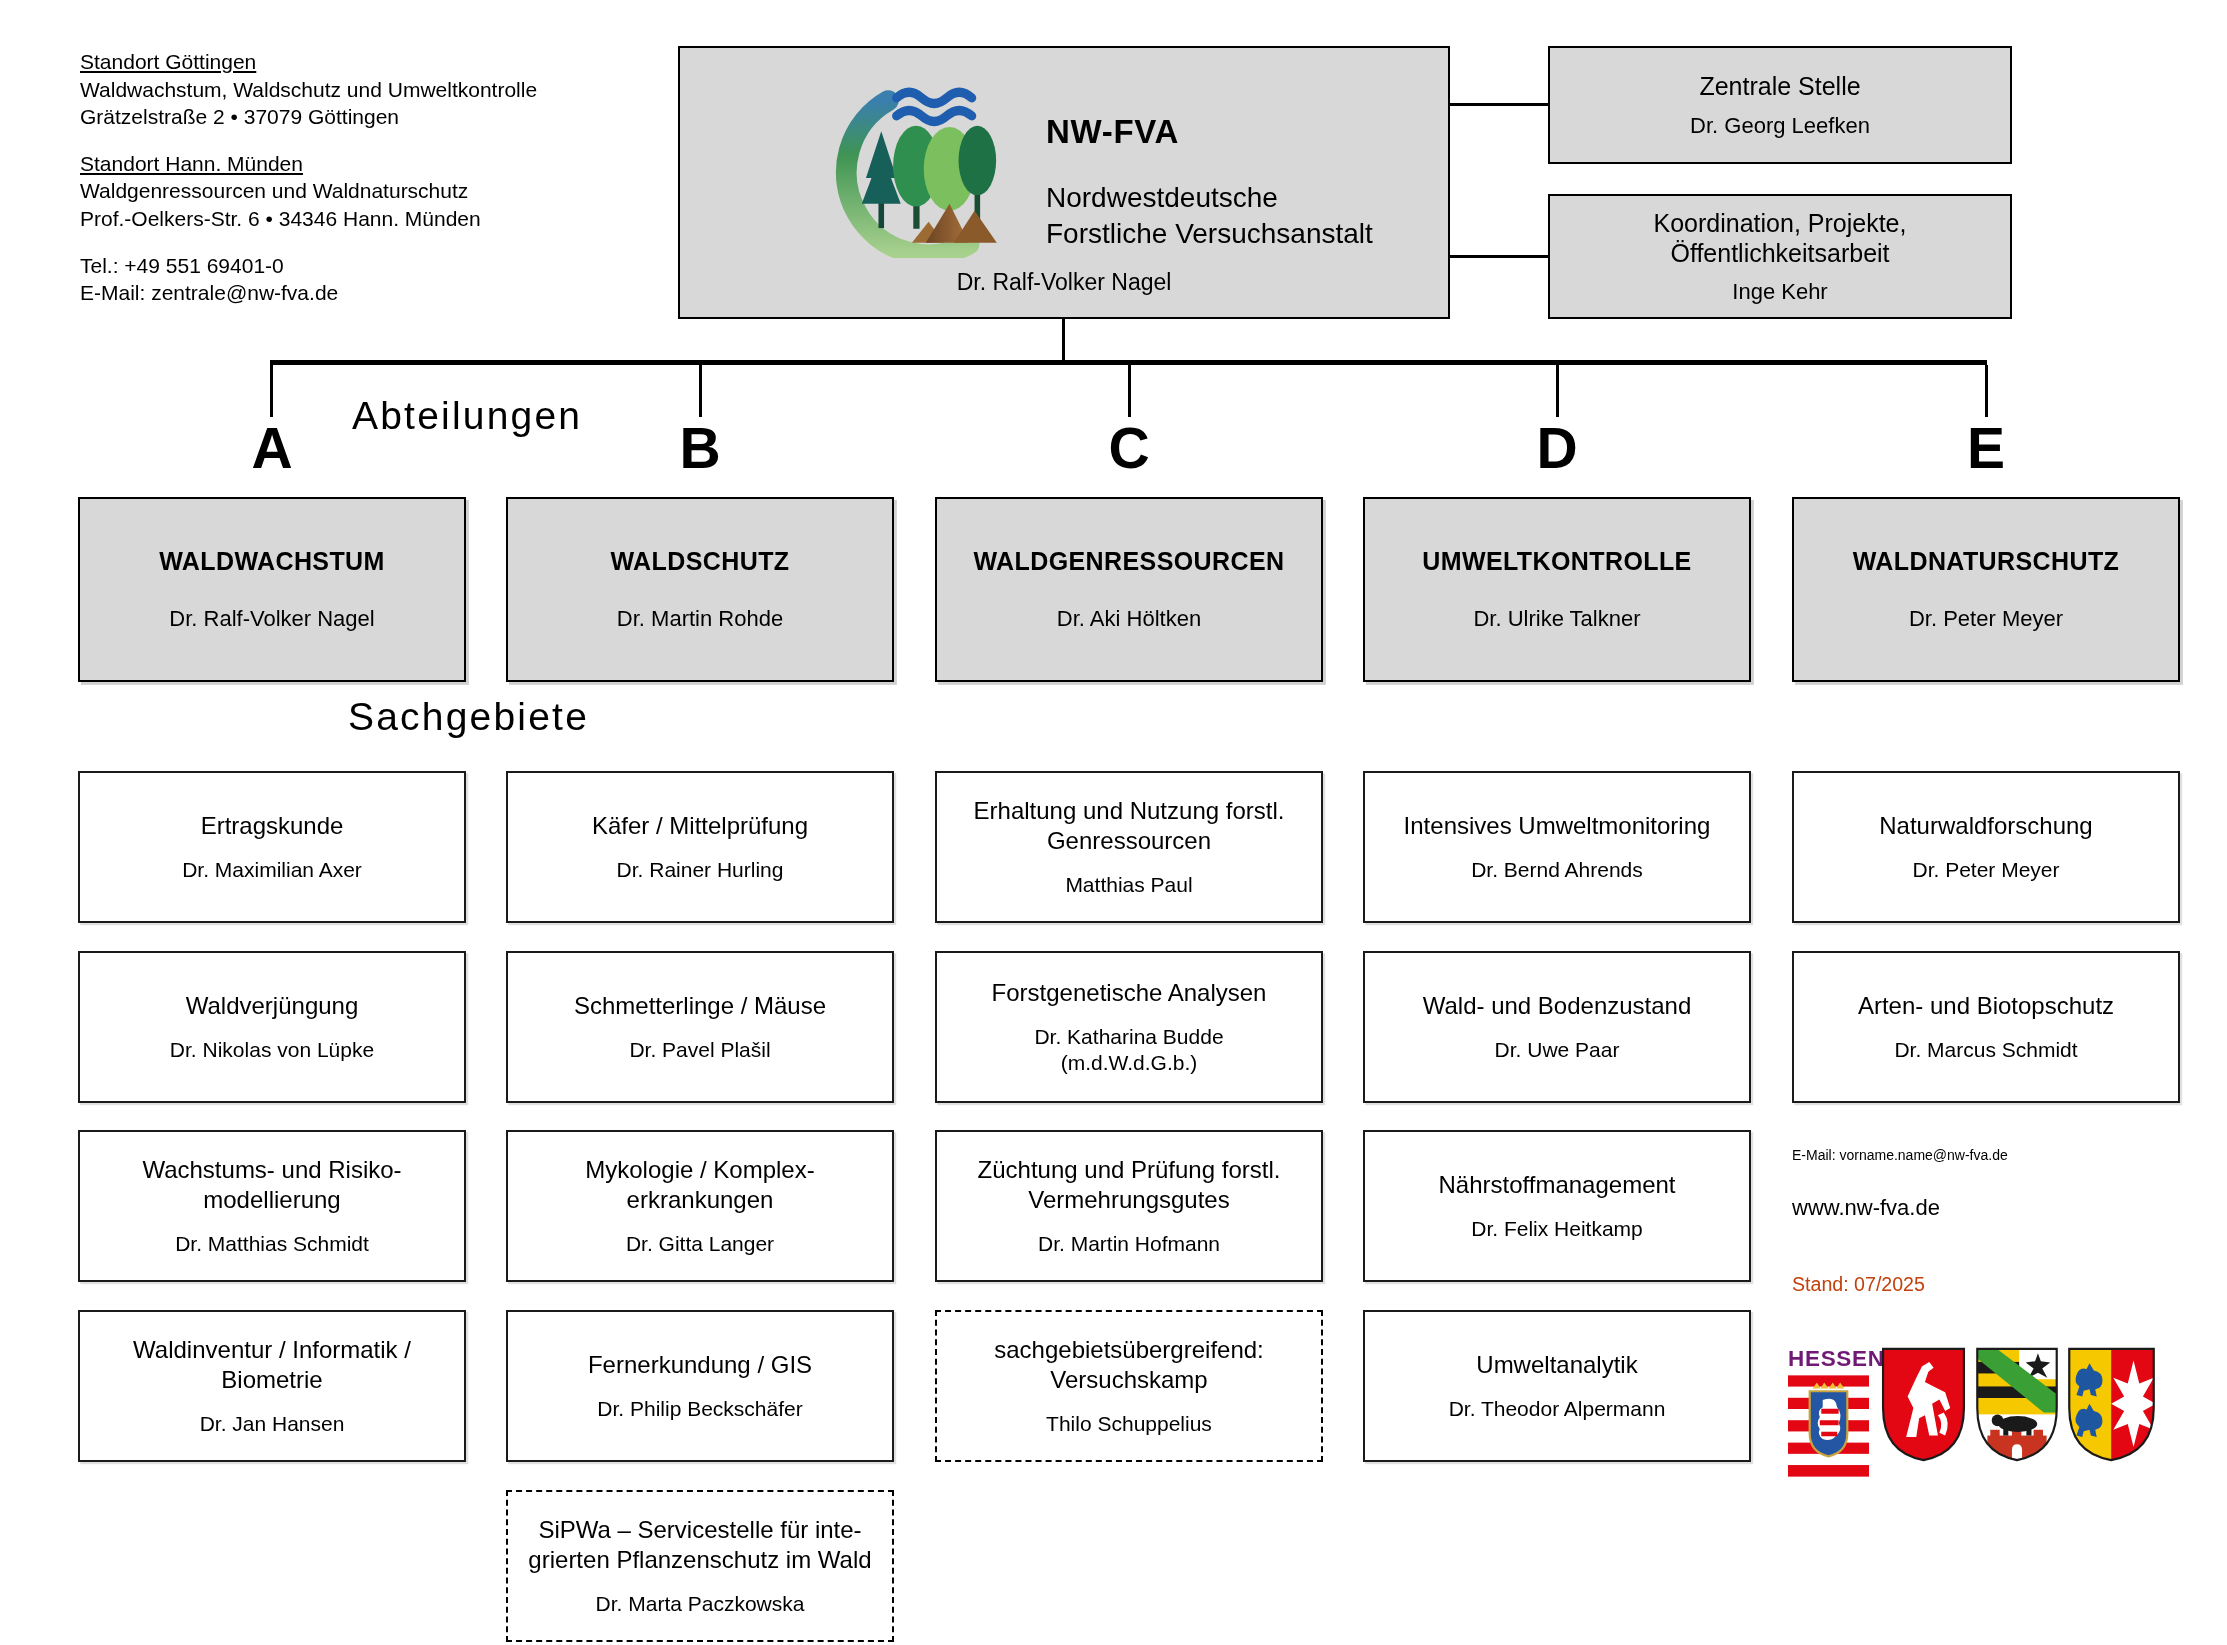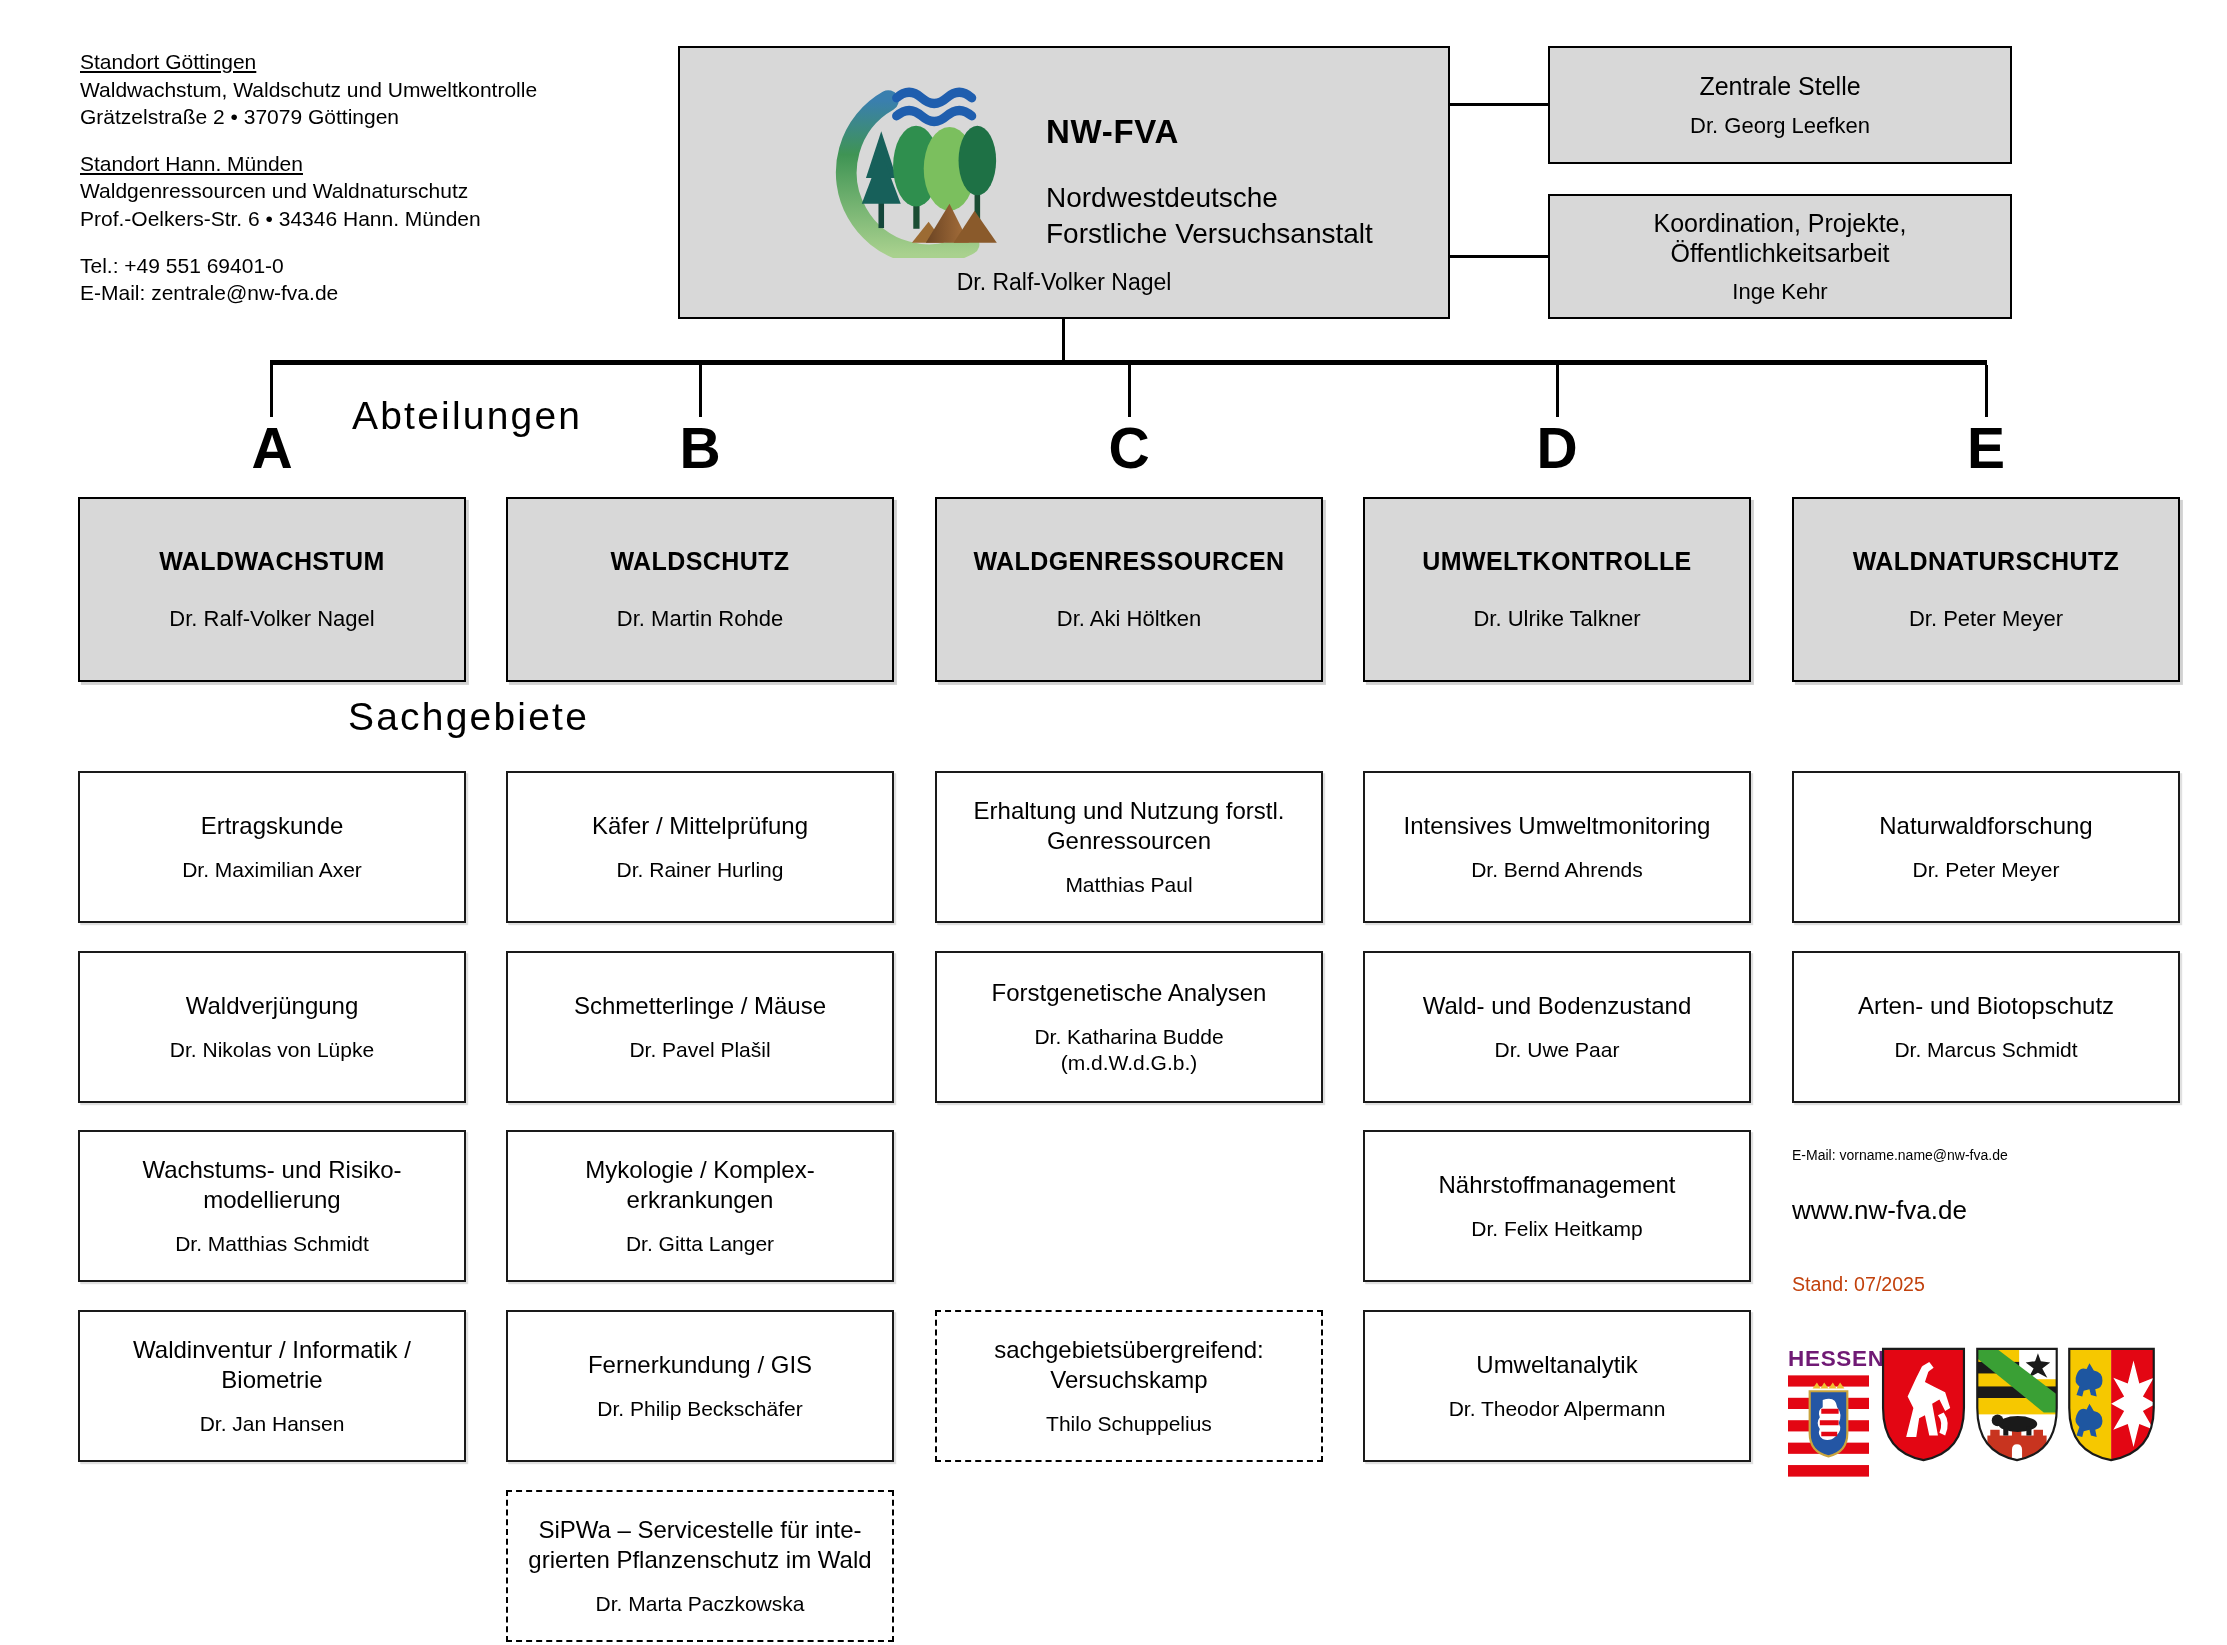--- a/index.html
+++ b/index.html
@@ -45,21 +45,21 @@
   .dept-name{font-size:22px;margin-top:30px;}
 
   .row1{top:771px;} .row2{top:951px;} .row3{top:1130px;} .row4{top:1310px;} .row5{top:1490px;}
   .unit{height:152px;background:#fff;border:2.2px solid #1a1a1a;box-shadow:2.2px 2.2px 0 rgba(0,0,0,0.12);}
   .unit.dashed{border:2.2px dashed #000;box-shadow:none;}
   .unit-title{font-size:24px;line-height:30px;white-space:pre-line;}
   .unit-name{font-size:21px;line-height:26px;white-space:pre-line;margin-top:16px;}
 
   
   .foot-email{left:1792px;top:1147px;font-size:14px;}
-  .foot-web{left:1792px;top:1195px;font-size:26px;}
+  .foot-web{left:1792px;top:1195px;font-size:22px;}
   .foot-stand{left:1792px;top:1273px;font-size:19.6px;color:#c2410c;}
   .hessen-label{color:#701a75;font-weight:bold;font-size:22.5px;letter-spacing:0.7px;}
   .coat{position:absolute;top:1346px;}
 </style>
 </head>
 <body>
 
 <div class="canvas">
 
   <div class="abs contact">
@@ -205,20 +205,25 @@
   <div class="abs unit colC w row1 flexbox">
     <div class="unit-title">Erhaltung und Nutzung forstl.
 Genressourcen</div>
     <div class="unit-name">Matthias Paul</div>
   </div>
   <div class="abs unit colC w row2 flexbox">
     <div class="unit-title">Forstgenetische Analysen</div>
     <div class="unit-name">Dr. Katharina Budde
 (m.d.W.d.G.b.)</div>
   </div>
+  <div class="abs unit colC w row3 flexbox">
+    <div class="unit-title">Züchtung und Prüfung forstl.
+Vermehrungsgutes</div>
+    <div class="unit-name">Dr. Martin Hofmann</div>
+  </div>
   <div class="abs unit dashed colC w row4 flexbox">
     <div class="unit-title">sachgebietsübergreifend:
 Versuchskamp</div>
     <div class="unit-name">Thilo Schuppelius</div>
   </div>
 
   <div class="abs unit colD w row1 flexbox">
     <div class="unit-title">Intensives Umweltmonitoring</div>
     <div class="unit-name">Dr. Bernd Ahrends</div>
   </div>

